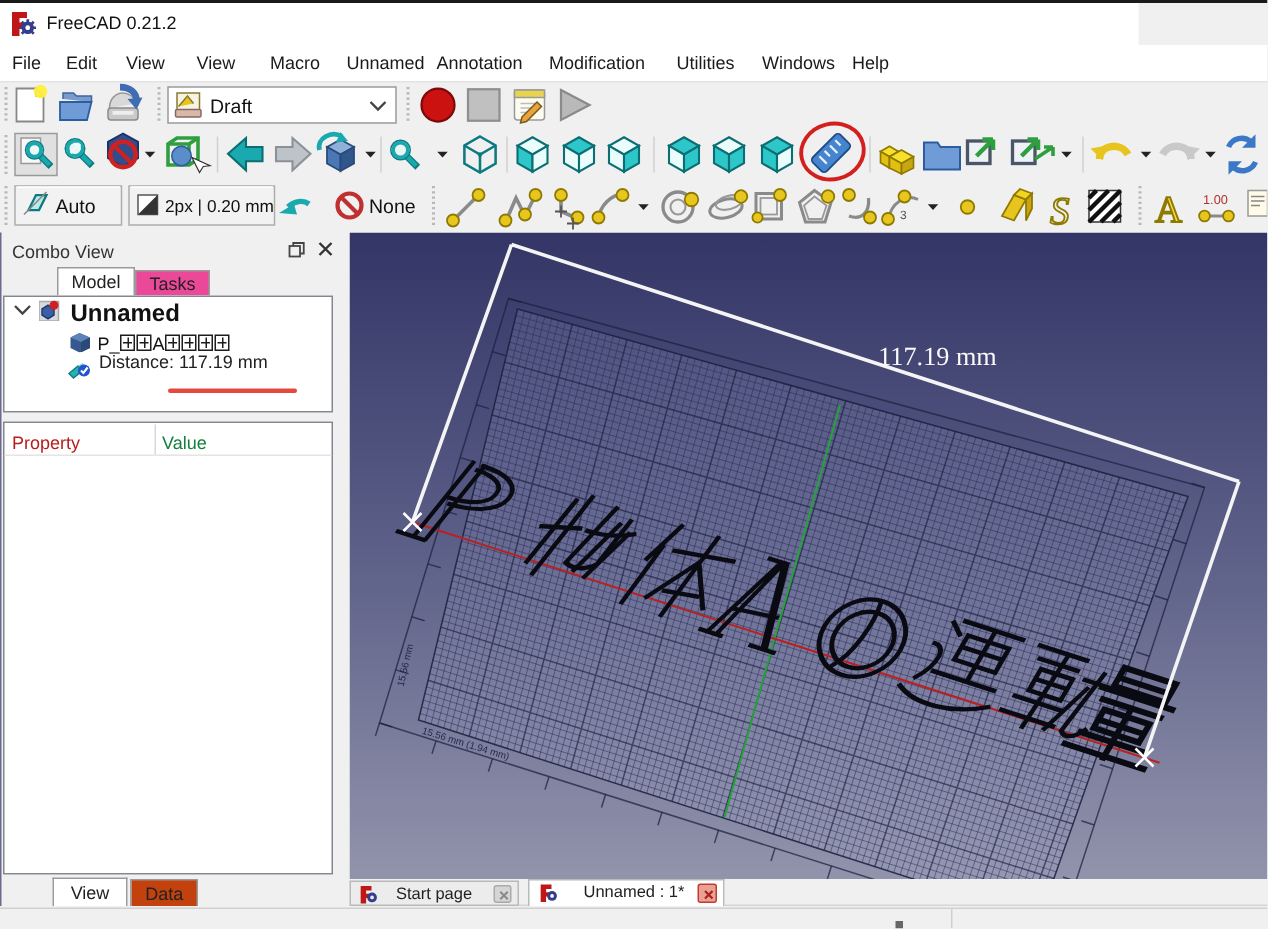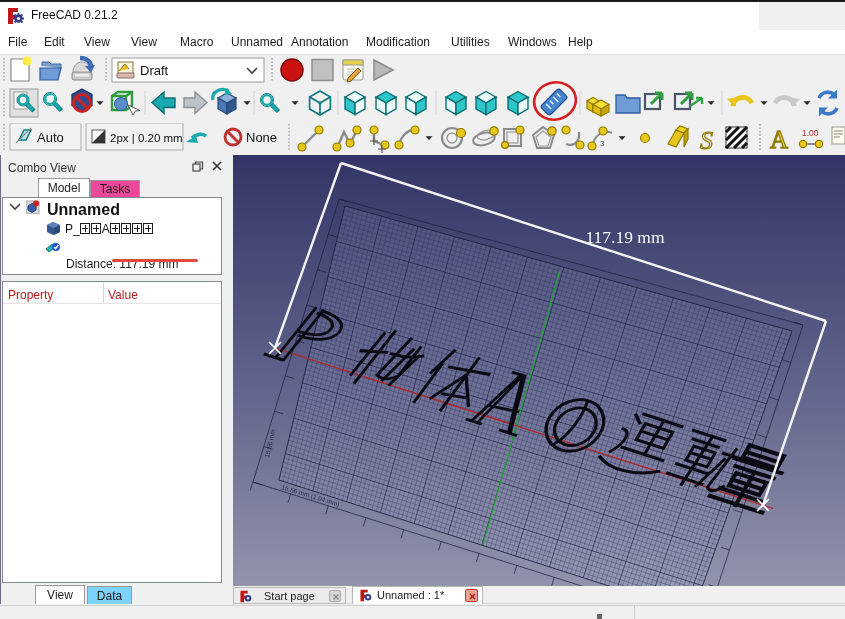--- a/index.html
+++ b/index.html
@@ -299,30 +299,30 @@
   <path d="M1 4l6-3 7 3-6 3z" fill="#5b83b8"></path>
   <path d="M8 7l6-3v7l-6 3z" fill="#2c4a77"></path>
 </svg>
 <div class="abs" style="left:65px;top:222px;font-size:12px;color:#111">P_<span class="kbox"></span><span class="kbox"></span>A<span class="kbox"></span><span class="kbox"></span><span class="kbox"></span><span class="kbox"></span></div>
 <svg class="abs" style="left:45px;top:240px" width="16" height="15" viewBox="0 0 16 15">
   <path d="M1 9l6-5 3 3-6 5z" fill="#27b3b3" stroke="#0e7f7f"></path>
   <path d="M7 4l3-2 3 3-3 2z" fill="#7fd4d4"></path>
   <circle cx="11" cy="7" r="4" fill="#2255cc"></circle>
   <path d="M9 7l1.6 1.6L13.4 5" stroke="#fff" stroke-width="1.4" fill="none"></path>
 </svg>
-<div class="abs" style="left:66px;top:257px;font-size:12px;color:#222">Distance: 117.19 mm</div>
+<div class="abs" style="left:66px;top:234px;font-size:12px;color:#222">Distance: 117.19 mm</div>
 <div class="abs" style="left:112px;top:259px;width:86px;height:3px;background:#e24a3e;border-radius:2px"></div>
 
 <div class="abs" style="left:8px;top:288px;font-size:12px;color:#b91c1c">Property</div>
-<div class="abs" style="left:108px;top:288px;font-size:12px;color:#b91c1c">Value</div>
+<div class="abs" style="left:108px;top:288px;font-size:12px;color:#15803d">Value</div>
 <div class="abs" style="left:103px;top:283px;width:1px;height:20px;background:#d8d8d8"></div>
 <div class="abs" style="left:3px;top:303px;width:218px;height:1px;background:#e4e4e4"></div>
 
 <div class="tab" style="left:0px;top:585px;width:50px;height:19px;background:#fff;border:1px solid #9a9a9a;border-bottom:none;line-height:19px;">View</div>
-<div class="tab" style="left:52px;top:586px;width:45px;height:18px;background:#7dd3fc;border:1px solid #9a9a9a;border-bottom:none;line-height:18px;">Data</div>
+<div class="tab" style="left:52px;top:586px;width:45px;height:18px;background:#c2410c;border:1px solid #9a9a9a;border-bottom:none;line-height:18px;">Data</div>
 
 <svg class="abs" style="left:233px;top:155px" width="612" height="431" viewBox="0 0 612 431" id="vp">
     <defs>
       <linearGradient id="vbg" x1="0" y1="0" x2="0" y2="1">
         <stop offset="0" stop-color="#333566"></stop>
         <stop offset="0.5" stop-color="#5d6088"></stop>
         <stop offset="1" stop-color="#9294ac"></stop>
       </linearGradient>
     </defs>
 <rect x="0" y="0" width="612" height="431" fill="url(#vbg)"></rect>
@@ -390,21 +390,21 @@
       <circle cx="12.5" cy="11.5" r="4.5" fill="#353e8e"></circle>
       <circle cx="12.5" cy="11.5" r="1.7" fill="#ececec"></circle>
     </svg>
   <span style="margin-left:30px">Start page</span>
   <span style="position:absolute;right:4px;top:2px;width:12px;height:12px;background:#d5d5d5;border:1px solid #aaa;border-radius:2px">
       <svg width="12" height="12" viewBox="0 0 12 12" style="position:absolute;left:0;top:0">
         <path d="M3.5 3.5l5 5M8.5 3.5l-5 5" stroke="#888" stroke-width="1.3"></path>
       </svg>
     </span>
 </div>
-<div class="abs" style="left:352px;top:586px;width:131px;height:18px;background:#fff;border:1px solid #b9b9b9;border-bottom:none;font-size:11px;color:#222;line-height:17px;">
+<div class="abs" style="left:352px;top:586px;width:131px;height:18px;background:#fff;border:1px solid #b9b9b9;border-bottom:none;font-size:11px;color:#222;line-height:17px;padding-left:12px;">
   <svg style="position:absolute;left:6px;top:2px" width="13" height="13" viewBox="0 0 18 18">
       <path d="M2 1h10v4H7v3h4v4H7v5H2z" fill="#c01616"></path>
       <circle cx="12.5" cy="11.5" r="4.5" fill="#353e8e"></circle>
       <circle cx="12.5" cy="11.5" r="1.7" fill="#fff"></circle>
     </svg>
   <span style="margin-left:24px">Unnamed : 1*</span>
   <span style="position:absolute;right:4px;top:2px;width:13px;height:13px;background:#e8a193;border:1px solid #c23b2e;border-radius:2px">
       <svg width="13" height="13" viewBox="0 0 13 13" style="position:absolute;left:0;top:0">
         <path d="M4 4l5 5M9 4l-5 5" stroke="#a22" stroke-width="1.5"></path>
       </svg>

